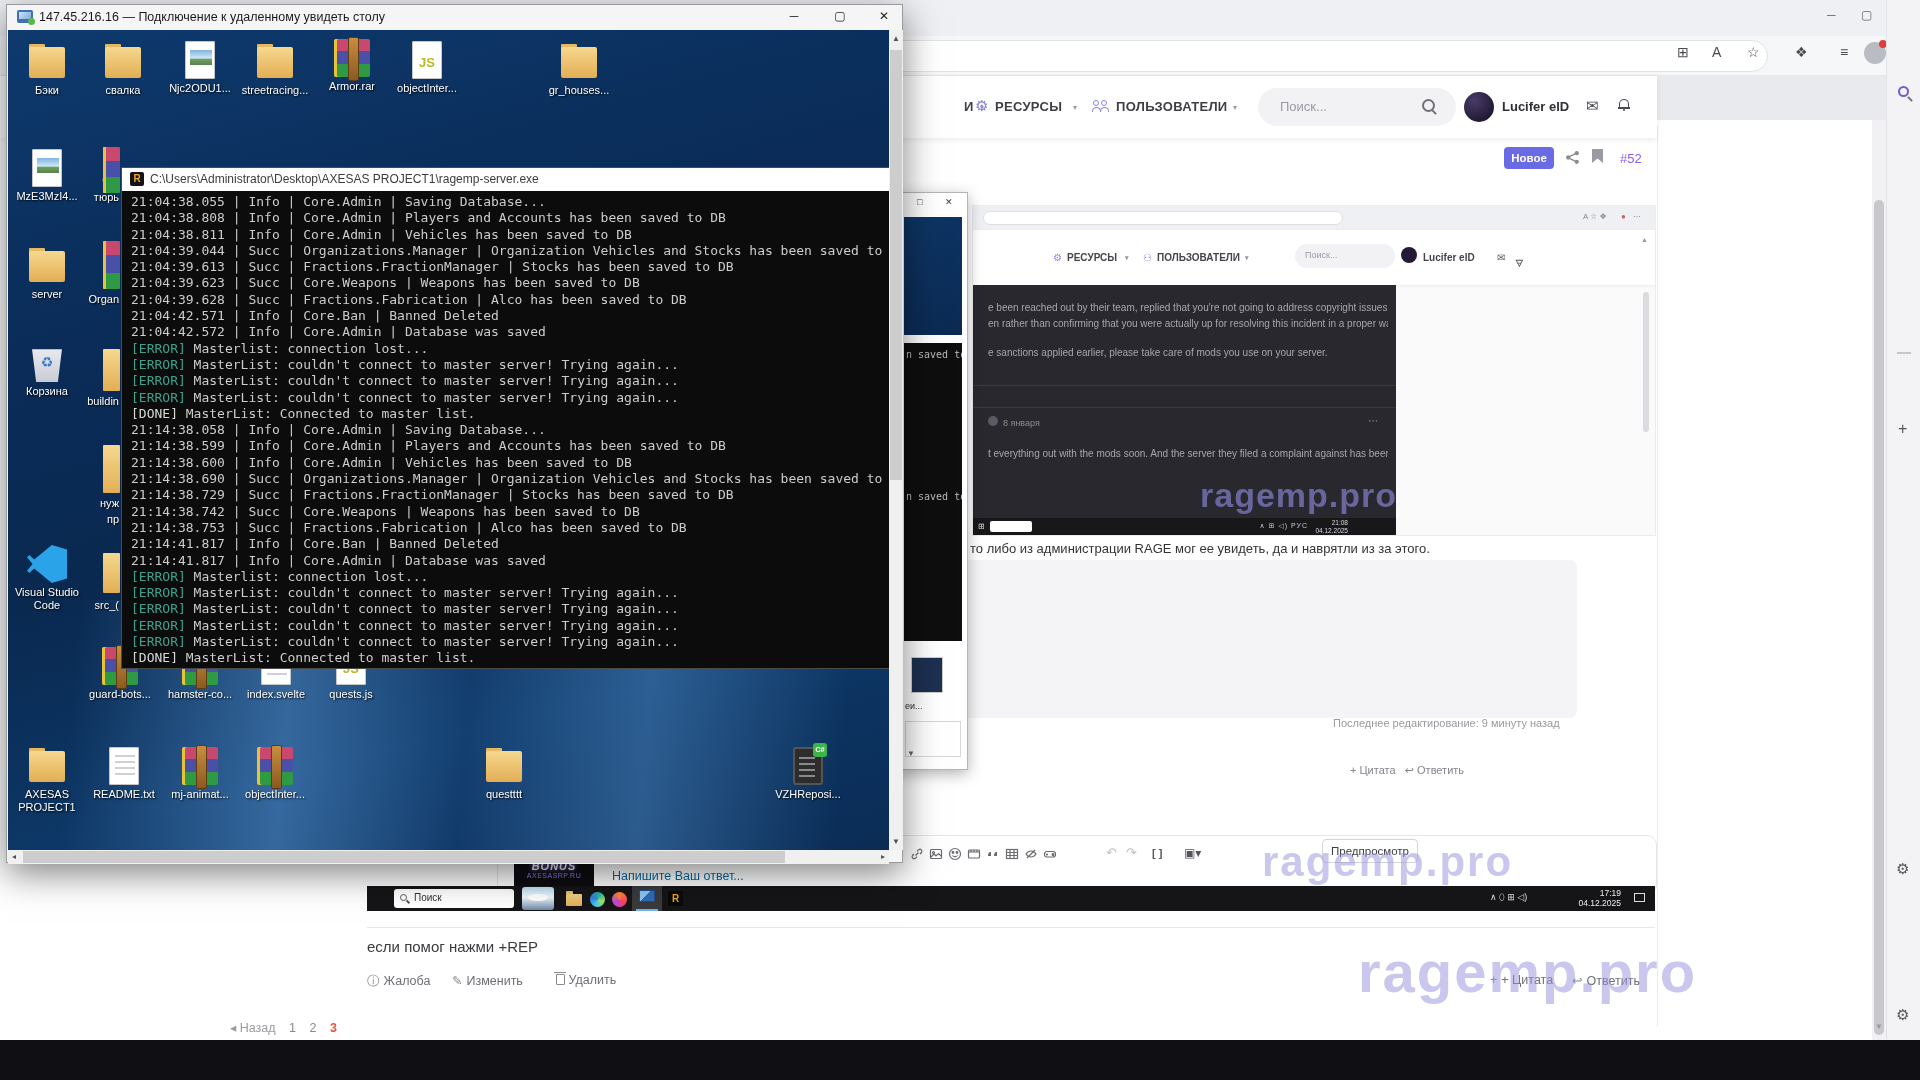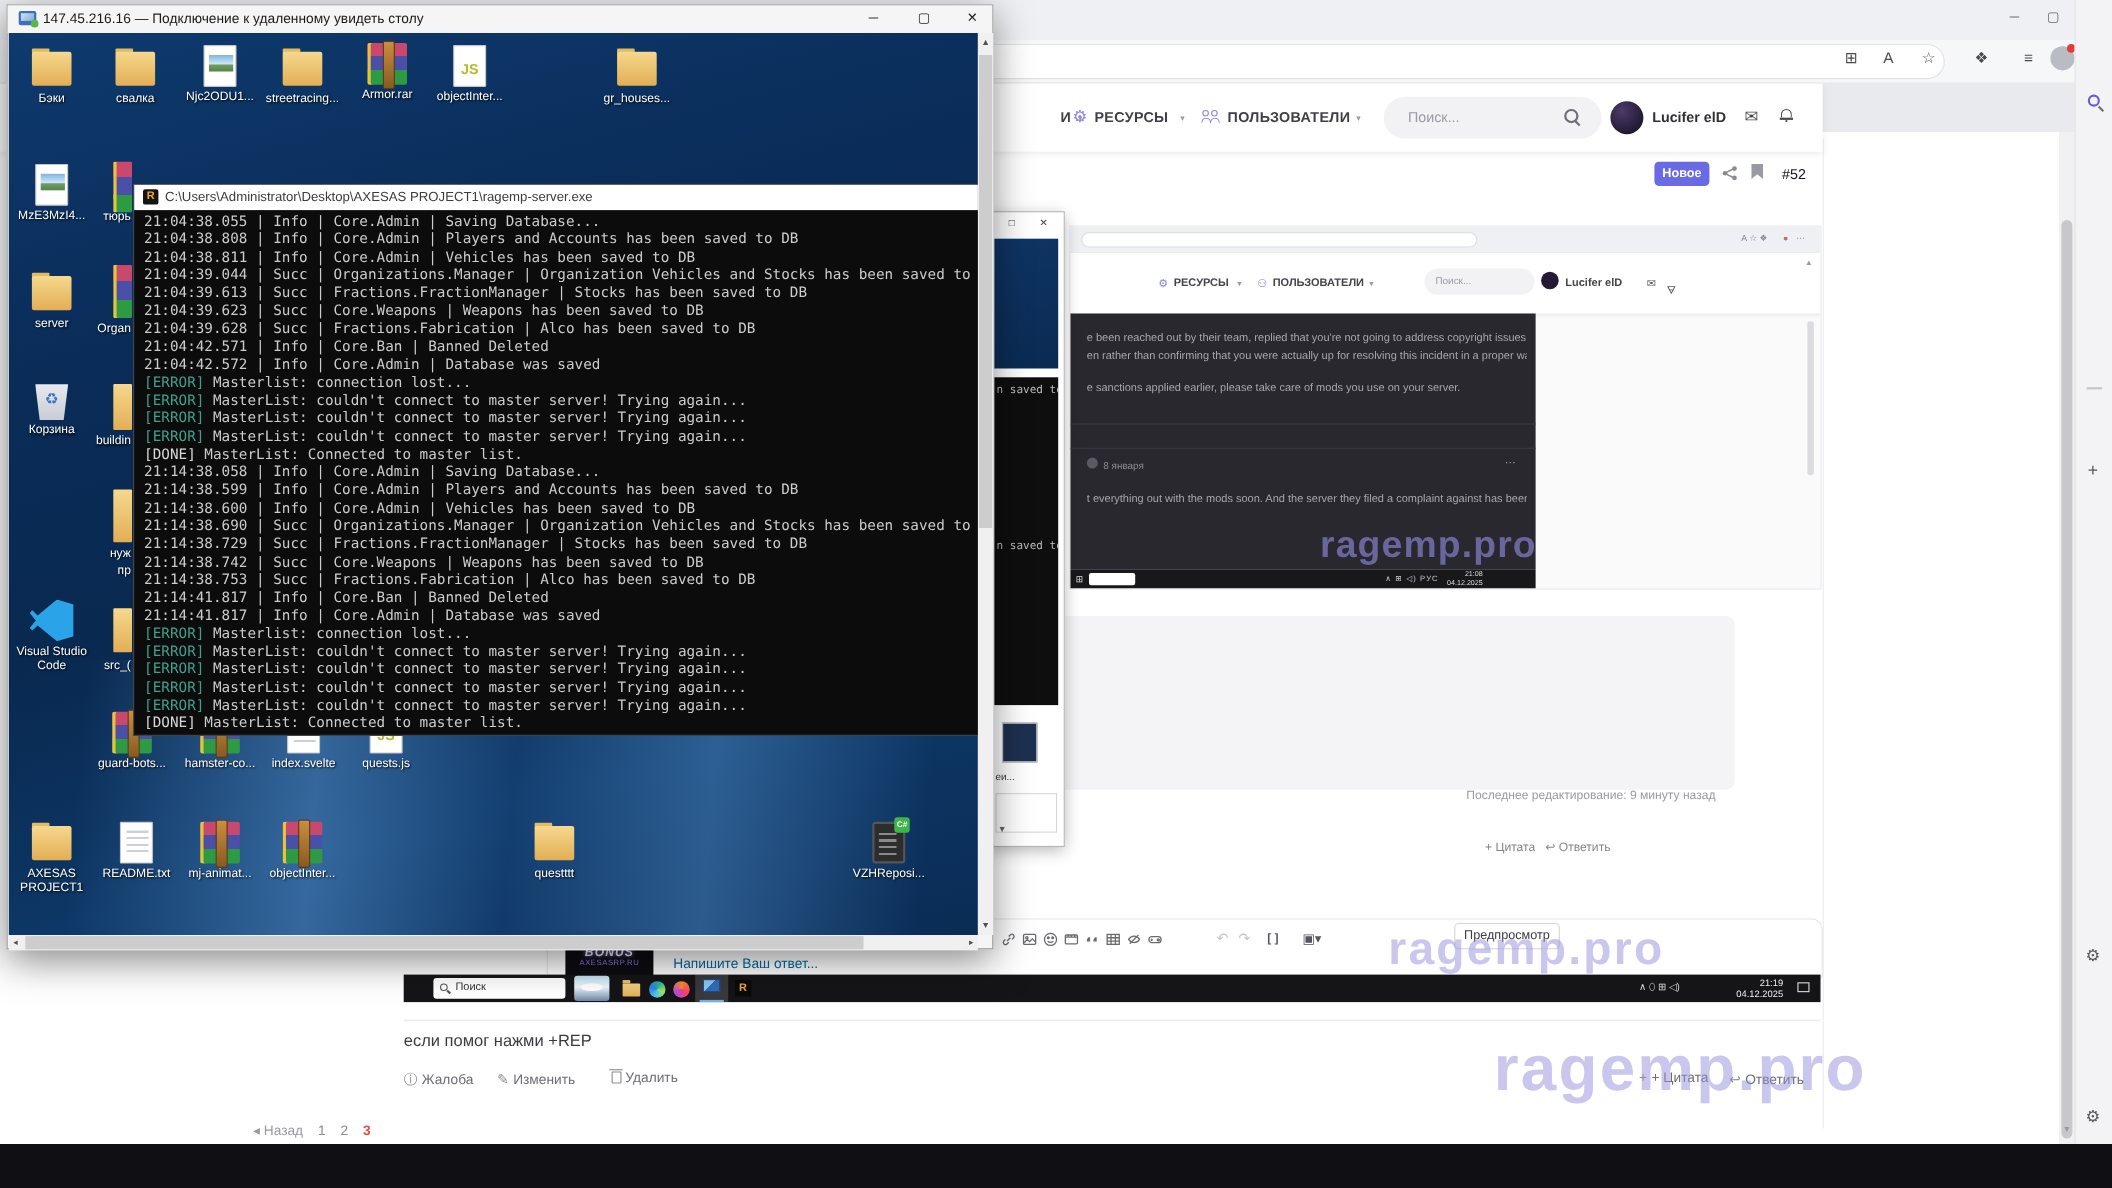--- a/index.html
+++ b/index.html
@@ -33,21 +33,21 @@
   #fh-search .ph{position:absolute;left:22px;top:11px;font-size:13px;color:#9a9aa4}
   #fh-avatar{left:1464px;top:92px;width:30px;height:30px;border-radius:50%;background:radial-gradient(circle at 35% 30%,#4a3a68,#120d1f)}
   .i-bell{position:absolute;width:12px;height:12px}
   .i-bell i{position:absolute;left:1px;top:0;width:10px;height:8px;border:1.5px solid #4a4a52;border-bottom:none;border-radius:6px 6px 0 0}
   .i-bell em{position:absolute;left:0;top:8px;width:12px;height:2px;background:#4a4a52}
   .i-bell u{position:absolute;left:5px;top:10px;width:2px;height:2px;background:#4a4a52;border-radius:50%}
 
   
   #badge-new{left:1504px;top:147px;width:50px;height:22px;background:#6a6ae4;border-radius:4px;color:#fff;font-size:11.5px;font-weight:bold;text-align:center;line-height:22px}
   .meta-ic{position:absolute;top:150px;color:#8a8a92}
-  #post-num{left:1620px;top:151px;font-size:13px;color:#0f172a}
+  #post-num{left:1620px;top:151px;font-size:13px;color:#8b5cf6}
 
   
   #att{left:973px;top:206px;width:682px;height:329px;background:#fafafb;overflow:hidden;box-shadow:0 0 0 1px #ececef}
   #att-chrome{position:absolute;left:0;top:0;width:682px;height:24px;background:#eff0f3}
   #att-addr{position:absolute;left:10px;top:5px;width:360px;height:14px;background:#fff;border:1px solid #e0e0e4;border-radius:7px}
   .att-tbi{position:absolute;top:6px;font-size:8px;color:#85858d}
   #att-header{position:absolute;left:0;top:24px;width:682px;height:55px;background:#fff;box-shadow:0 1px 3px rgba(0,0,0,.07)}
   .mh-item{position:absolute;top:22px;font-size:10px;font-weight:bold;color:#44444c}
   #mh-search{position:absolute;left:322px;top:14px;width:100px;height:24px;background:#f2f2f5;border-radius:12px;font-size:9px;color:#9a9aa4;padding:6px 0 0 10px}
   #att-dark{position:absolute;left:0;top:79px;width:423px;height:233px;background:#28282e}
@@ -318,20 +318,21 @@
     <div id="att-task">
       <span class="st">⊞</span>
       <span class="sb"></span>
       <span class="att-tray">∧ ⊞ ◁) <span>РУС</span></span>
       <span class="att-clock"><span>21:08</span><br><span>04.12.2025</span></span>
     </div>
     <div id="att-scroll"></div>
   </div>
 
   
+  <div class="abs" id="post-text">то либо из администрации RAGE мог ее увидеть, да и наврятли из за этого.</div>
   <div class="abs" id="quote-box"></div>
   <div class="abs" id="edited">Последнее редактирование: 9 минуту назад</div>
   <div class="abs" id="qr-row">
     <span>+ Цитата</span>&nbsp;&nbsp;
     <span>↩</span> <span>Ответить</span>
   </div>
 
   
   <div class="abs" id="editor"></div>
   <span class="edico" style="left:910px"><svg width="14" height="14">
@@ -387,21 +388,21 @@
   <div class="abs weather" id="tb2-weather"></div>
   <div class="abs mini-folder" style="left:566px;top:894px"></div>
   <div class="abs edge-logo" style="left:590px;top:892px;width:15px;height:15px"></div>
   <div class="abs ff-logo" style="left:612px;top:892px;width:15px;height:15px"></div>
   <div class="abs rdp-tile" style="left:632px;top:886px;width:30px;height:25px">
     <div class="rdp-mon" style="position:absolute;left:7px;top:4px;width:16px;height:12px"></div>
     <div class="underl" style="left:4px;width:22px"></div>
   </div>
   <div class="abs r-logo" style="left:668px;top:891px;width:15px;height:15px;font-size:10px;line-height:15px">R</div>
   <span class="abs tray-g" style="left:1490px;top:892px">∧ ⬯ ⊞ ◁)</span>
-  <div class="abs tb2-clock"><span>21:19</span><br><span>04.12.2025</span></div>
+  <div class="abs tb2-clock"><span>17:19</span><br><span>04.12.2025</span></div>
   <div class="abs notif-sq" style="left:1634px;top:893px;width:11px;height:9px"></div>
 
   
   <div class="abs" id="divider1"></div>
   <div class="abs" id="rep-text">если помог нажми +REP</div>
   <span class="act" style="left:367px"><span class="ic">ⓘ</span><span>Жалоба</span></span>
   <span class="act" style="left:452px"><span class="ic">✎</span><span>Изменить</span></span>
   <span class="act" style="left:556px"><span class="i-trash"></span> <span>Удалить</span></span>
   <span class="act" style="left:1490px"><span class="ic">+</span><span>+ Цитата</span></span>
   <span class="act" style="left:1572px"><span class="ic">↩</span><span>Ответить</span></span>

